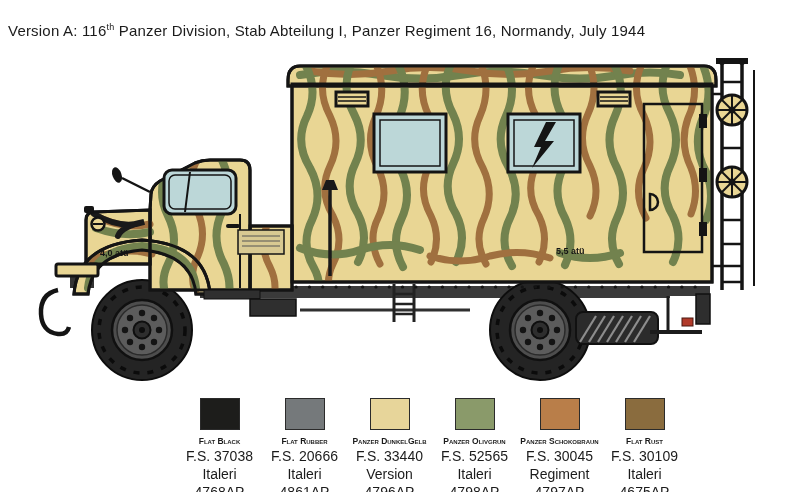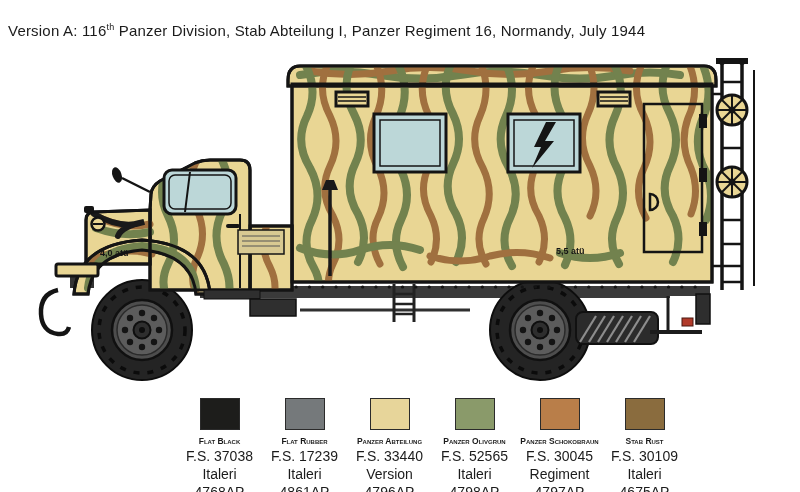--- a/index.html
+++ b/index.html
@@ -253,42 +253,42 @@
   <div class="chart">
     <div class="col">
       <div class="sw" style="background-color: rgb(29, 29, 27);"></div>
       <div class="nm">Flat Black</div>
       <div class="fs">F.S. 37038</div>
       <div class="it">Italeri 4768AP</div>
     </div>
     <div class="col">
       <div class="sw" style="background-color: rgb(117, 121, 123);"></div>
       <div class="nm">Flat Rubber</div>
-      <div class="fs">F.S. 17239</div>
+      <div class="fs">F.S. 20666</div>
       <div class="it">Italeri 4861AP</div>
     </div>
     <div class="col">
       <div class="sw" style="background-color: rgb(231, 213, 154);"></div>
-      <div class="nm">Panzer Abteilung</div>
+      <div class="nm">Panzer DunkelGelb</div>
       <div class="fs">F.S. 33440</div>
       <div class="it">Version 4796AP</div>
     </div>
     <div class="col">
       <div class="sw" style="background-color: rgb(138, 154, 106);"></div>
       <div class="nm">Panzer Olivgrun</div>
       <div class="fs">F.S. 52565</div>
       <div class="it">Italeri 4798AP</div>
     </div>
     <div class="col">
       <div class="sw" style="background-color: rgb(185, 126, 73);"></div>
       <div class="nm">Panzer Schokobraun</div>
       <div class="fs">F.S. 30045</div>
       <div class="it">Regiment 4797AP</div>
     </div>
     <div class="col">
       <div class="sw" style="background-color: rgb(138, 108, 62);"></div>
-      <div class="nm">Stab Rust</div>
+      <div class="nm">Flat Rust</div>
       <div class="fs">F.S. 30109</div>
       <div class="it">Italeri 4675AP</div>
     </div>
   </div>
 
 </div>
 
 </body></html>

